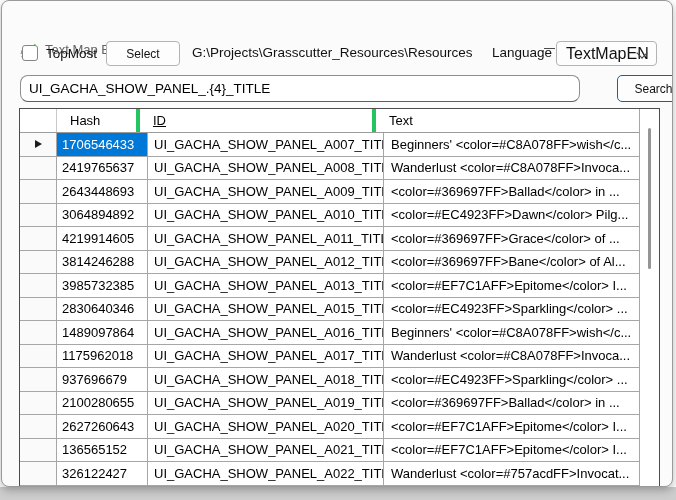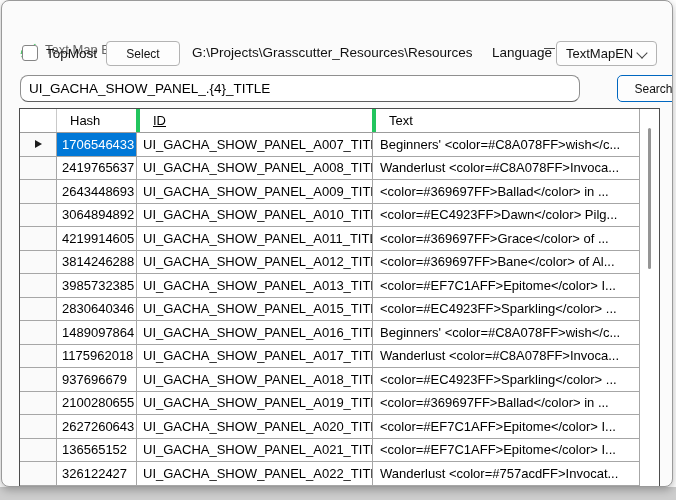--- a/index.html
+++ b/index.html
@@ -39,21 +39,21 @@
     font-family:"Liberation Sans", sans-serif;
   }
   .select-btn{position:absolute;left:104px;top:0px;width:74px;height:25px;}
   .path-text{position:absolute;left:190px;top:4px;white-space:nowrap;}
   .lang-label{position:absolute;left:490px;top:4px;}
   .combo{
     position:absolute;left:554px;top:0px;width:101px;height:25px;box-sizing:border-box;
     background:#fdfdfd;border:1px solid #b3b3b3;border-radius:4px;
     display:flex;align-items:center;
   }
-  .combo-text{margin-left:9px;font-size:13px;}
+  .combo-text{margin-left:9px;font-size:16px;}
   .chevron{
     position:absolute;right:10px;top:7px;width:7px;height:7px;
     border-right:1.4px solid #454545;border-bottom:1.4px solid #454545;
     transform:rotate(45deg);
   }
   
   .search-input{
     position:absolute;left:18px;top:74px;width:560px;height:27px;box-sizing:border-box;
     border:1px solid #8f8f8f;border-bottom-color:#5f5f5f;border-radius:8px;background:#fff;
     font-size:13.5px;padding:0 8px;color:#000;outline:none;
@@ -66,21 +66,21 @@
     box-sizing:border-box;border:1px solid #4d4d4d;background:#fff;overflow:hidden;
   }
   .grid-inner{position:absolute;left:0;top:0;right:20px;bottom:0;overflow:hidden;}
   .hdr-row{display:flex;height:24px;background:#fff;border-bottom:1px solid #9c9c9c;box-sizing:border-box;}
   .hdr-cell{box-sizing:border-box;border-right:4px solid #22c55e;display:flex;align-items:center;
     font-size:13px;color:#000;padding-left:13px;overflow:hidden;white-space:nowrap;}
   .row{display:flex;height:23.5px;box-sizing:border-box;border-bottom:1px solid #a6a6a6;background:#fff;}
   .cell{box-sizing:border-box;border-right:1px solid #a6a6a6;display:flex;align-items:center;
     font-size:13px;color:#000;overflow:hidden;white-space:nowrap;}
   .c-sel{width:37px;justify-content:center;background:#fafafa;}
-  .c-hash{width:80px;padding-left:5px;}
+  .c-hash{width:91px;padding-left:5px;}
   .c-id{width:236px;padding-left:6px;}
   .c-text{flex:1;padding-left:7px;border-right:none;}
   .hdr-sel{width:37px;border-right:1px solid #c9c9c9;box-sizing:border-box;}
   .h-hash{width:83px;}
   .h-id{width:236px;text-decoration:underline;}
   .h-text{flex:1;border-right:none;}
   .row.selected .c-hash{background:#0078D7;color:#fff;}
   .sel-arrow{width:0;height:0;border-left:7px solid #1c1c1c;border-top:4.5px solid transparent;border-bottom:4.5px solid transparent;}
   .vscroll{
     position:absolute;top:0;right:0;width:20px;bottom:0;background:#fff;

